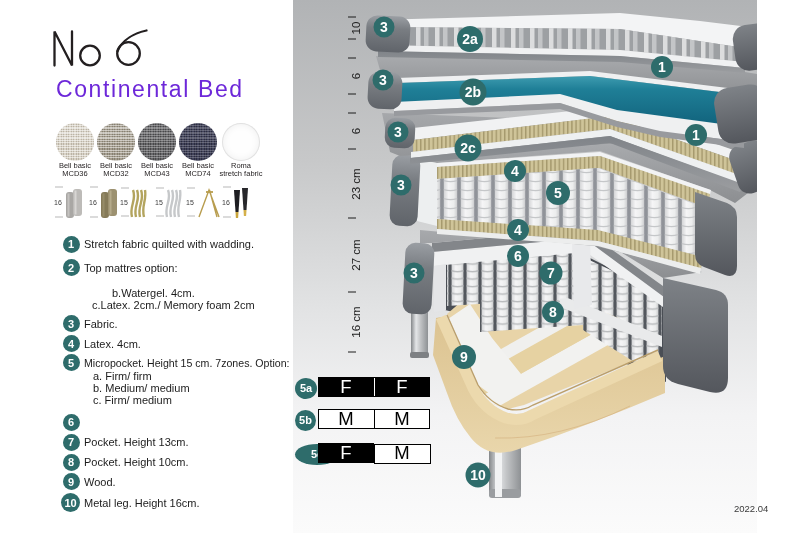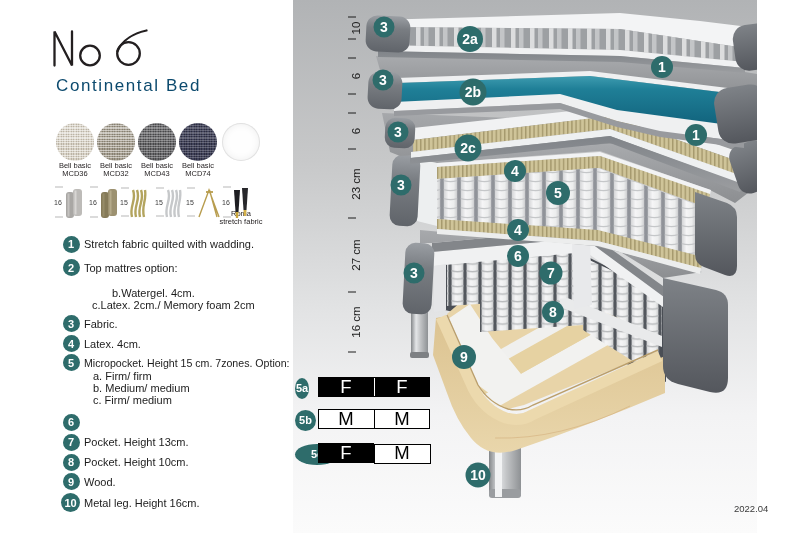--- a/index.html
+++ b/index.html
@@ -16,36 +16,36 @@
 
 <svg class="abs" style="left:50px;top:26px;" width="105" height="46" viewBox="0 0 105 46">
   <g fill="none" stroke="#231f20" stroke-width="2.3" stroke-linecap="round">
     <path d="M4.5,39.5 V5.5 L22,39.5 V5.5"></path>
     <circle cx="40" cy="29.5" r="9.8"></circle>
     <circle cx="78.5" cy="27.5" r="11.3"></circle>
     <path d="M96.5,4.5 C85,7 72.5,13.5 67.5,25.2"></path>
   </g>
 </svg>
 
-<div class="abs" style="left:56px;top:76px;font-size:17px;color:#0c4a6e;letter-spacing:1.6px;">Continental Bed</div>
+<div class="abs" style="left:56px;top:76px;font-size:23px;color:#6d28d9;letter-spacing:1.6px;">Continental Bed</div>
 
 <div class="abs" style="left:56px;top:123px;width:38px;height:38px;border-radius:50%;background-color:#d8d2c6;background-image:repeating-linear-gradient(0deg,rgba(255,255,255,.55) 0 1px,transparent 1px 2.5px),repeating-linear-gradient(90deg,rgba(120,110,90,.3) 0 1px,transparent 1px 2.5px);"></div>
 <div class="swlabel" style="left:50px;top:162px;">Bell basic<br>MCD36</div>
 
 <div class="abs" style="left:97px;top:123px;width:38px;height:38px;border-radius:50%;background-color:#a49d8f;background-image:repeating-linear-gradient(0deg,rgba(255,255,255,.5) 0 1px,transparent 1px 2.5px),repeating-linear-gradient(90deg,rgba(70,65,50,.32) 0 1px,transparent 1px 2.5px);"></div>
 <div class="swlabel" style="left:91px;top:162px;">Bell basic<br>MCD32</div>
 
 <div class="abs" style="left:138px;top:123px;width:38px;height:38px;border-radius:50%;background-color:#67676a;background-image:repeating-linear-gradient(0deg,rgba(255,255,255,.3) 0 1px,transparent 1px 2.5px),repeating-linear-gradient(90deg,rgba(20,20,20,.38) 0 1px,transparent 1px 2.5px);"></div>
 <div class="swlabel" style="left:132px;top:162px;">Bell basic<br>MCD43</div>
 
 <div class="abs" style="left:179px;top:123px;width:38px;height:38px;border-radius:50%;background-color:#41435a;background-image:repeating-linear-gradient(0deg,rgba(255,255,255,.22) 0 1px,transparent 1px 2.5px),repeating-linear-gradient(90deg,rgba(10,10,25,.42) 0 1px,transparent 1px 2.5px);"></div>
 <div class="swlabel" style="left:173px;top:162px;">Bell basic<br>MCD74</div>
 
 <div class="abs" style="left:222px;top:123px;width:38px;height:38px;border-radius:50%;background:#fefefe;box-shadow:inset 0 0 0 1px #e2e2e2, inset 0 0 8px #ededed;"></div>
-<div class="swlabel" style="left:216px;top:162px;margin-top:48px;">Roma<br>stretch fabric</div>
+<div class="swlabel" style="left:216px;top:162px;">Roma<br>stretch fabric</div>
 
 <svg class="abs" style="left:50px;top:184px;" width="200" height="46" viewBox="0 0 200 46">
   <g font-family="Liberation Sans,sans-serif" font-size="7" fill="#3a3a3a">
 
     <g>
       <path d="M5,3 h8 M5,33 h8" stroke="#9a9a9a" stroke-width="0.7"></path>
       <text x="4" y="21">16</text>
       <rect x="16" y="8" width="8" height="26" rx="3" fill="#a9a7a4"></rect>
       <rect x="23" y="5" width="9" height="27" rx="3" fill="#bdbbb8"></rect>
       <rect x="24.5" y="6.5" width="2" height="24" fill="#d8d6d3"></rect>
@@ -118,21 +118,21 @@
 
 <div class="num" style="left:62.5px;top:453.5px;width:17px;height:17px;font-size:11px;">8</div>
 <div class="li-text" style="left:84px;top:456px;">Pocket. Height 10cm.</div>
 
 <div class="num" style="left:62.5px;top:473px;width:17px;height:17px;font-size:11px;">9</div>
 <div class="li-text" style="left:84px;top:475.5px;">Wood.</div>
 
 <div class="num" style="left:61px;top:493px;width:19px;height:19px;font-size:11px;">10</div>
 <div class="li-text" style="left:84px;top:496.5px;">Metal leg. Height 16cm.</div>
 
-<div class="num" style="left:295px;top:377.5px;width:14px;height:21px;font-size:11px;">5a</div>
+<div class="num" style="left:295px;top:377.5px;width:22px;height:21px;font-size:11px;">5a</div>
 <div class="abs" style="left:318px;top:377px;width:112px;height:20px;background:#000;z-index:5;"></div>
 <div class="abs" style="left:373.5px;top:378px;width:1px;height:18px;background:#fff;z-index:5;"></div>
 <div class="abs" style="left:318px;top:377px;width:56px;height:20px;color:#fff;font-size:18.5px;text-align:center;line-height:20px;z-index:5;">F</div>
 <div class="abs" style="left:374px;top:377px;width:56px;height:20px;color:#fff;font-size:18.5px;text-align:center;line-height:20px;z-index:5;">F</div>
 
 <div class="num" style="left:295px;top:409.5px;width:21px;height:21px;font-size:11px;">5b</div>
 <div class="abs" style="left:318px;top:409px;width:110px;height:18px;background:#fff;border:1px solid #000;z-index:5;"></div>
 <div class="abs" style="left:373.5px;top:409px;width:1px;height:20px;background:#000;z-index:5;"></div>
 <div class="abs" style="left:318px;top:409px;width:56px;height:20px;color:#000;font-size:18.5px;text-align:center;line-height:20px;z-index:5;">M</div>
 <div class="abs" style="left:374px;top:409px;width:56px;height:20px;color:#000;font-size:18.5px;text-align:center;line-height:20px;z-index:5;">M</div>

